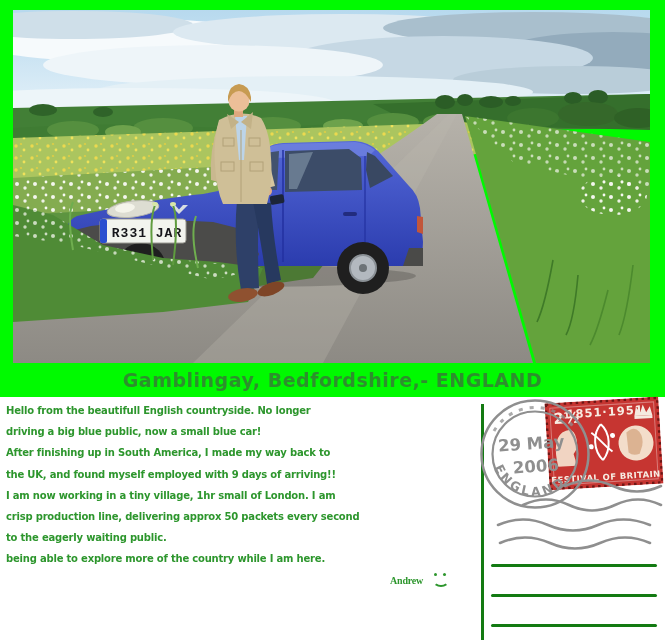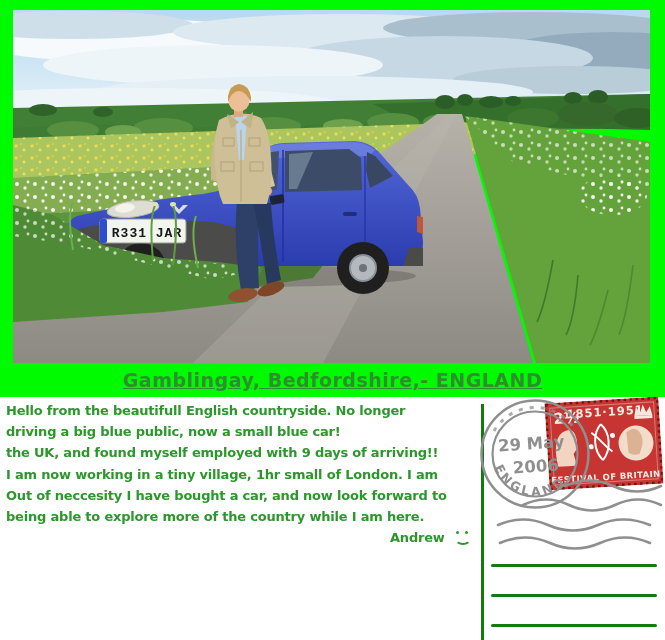--- a/index.html
+++ b/index.html
@@ -4,27 +4,27 @@
 <style>
   html,body{margin:0;padding:0;background:#ffffff;width:665px;height:640px;overflow:hidden;
     font-family:"DejaVu Sans",sans-serif;}
   .card{position:relative;width:665px;height:640px;background:#fff;}
 
   
   .frame{position:absolute;left:0;top:0;width:665px;height:397px;background:var(--frame-green,#00fa00);}
   .photo{position:absolute;left:13px;top:10px;width:637px;height:353px;overflow:hidden;}
   .caption{position:absolute;left:0;top:363px;width:665px;height:34px;line-height:34px;
     text-align:center;font-size:19px;font-weight:bold;letter-spacing:.5px;
-    color:var(--caption-green,#2d8f2d);text-decoration:underline;}
+    color:var(--caption-green,#2d8f2d);}
 
   
   .message{position:absolute;left:6px;top:400px;width:474px;color:var(--text-green,#2d962d);
-    font-size:13px;font-weight:bold;letter-spacing:-0.2px;line-height:21.2px;}
+    font-size:10px;font-weight:bold;letter-spacing:-0.2px;line-height:21.2px;}
   .msg-line{white-space:nowrap;}
-  .sig-line{white-space:nowrap;padding-left:384px;}
+  .sig-line{white-space:nowrap;padding-left:384px;font-family:Liberation Serif, serif;}
   .smiley{display:inline-block;position:relative;width:17px;height:14px;margin-left:9px;vertical-align:-2px;}
   .smiley::before{content:"";position:absolute;left:2px;top:1px;width:3px;height:3px;border-radius:50%;
     background:var(--text-green,#2d962d);box-shadow:9px 0 0 var(--text-green,#2d962d);}
   .smiley::after{content:"";position:absolute;left:1px;top:3px;width:12px;height:8px;
     border:2px solid transparent;border-bottom:2.5px solid var(--text-green,#2d962d);border-radius:50%;}
 
   
   .divider{position:absolute;left:481px;top:404px;width:3px;height:236px;background:var(--rule-green,#137a12);}
   .addr-line{position:absolute;left:491px;width:166px;height:3px;background:var(--rule-green,#137a12);border-radius:2px;}
   .addr-1{top:564px;} .addr-2{top:594px;} .addr-3{top:624px;}
@@ -199,23 +199,25 @@
         </g>
       </svg>
     </div>
     <div class="caption">Gamblingay, Bedfordshire,- ENGLAND</div>
   </div>
 
   <div class="message">
     <div>
         <div class="msg-line">Hello from the beautifull English countryside. No longer</div>
         <div class="msg-line">driving a big blue public, now a small blue car!</div>
+        <div class="msg-line">After finishing up in South America, I made my way back to</div>
         <div class="msg-line">the UK, and found myself employed with 9 days of arriving!!</div>
         <div class="msg-line">I am now working in a tiny village, 1hr small of London. I am</div>
-        <div class="msg-line">Out of neccesity I have bought a car, and now look forward to</div>
+        <div class="msg-line">crisp production line, delivering approx 50 packets every second</div>
+        <div class="msg-line">to the eagerly waiting public.</div>
         <div class="msg-line">being able to explore more of the country while I am here.</div>
       </div>
     <div class="sig-line">
       <span>Andrew</span><span class="smiley"></span>
     </div>
   </div>
 
   <div class="divider"></div>
 
   <div class="stamp">

